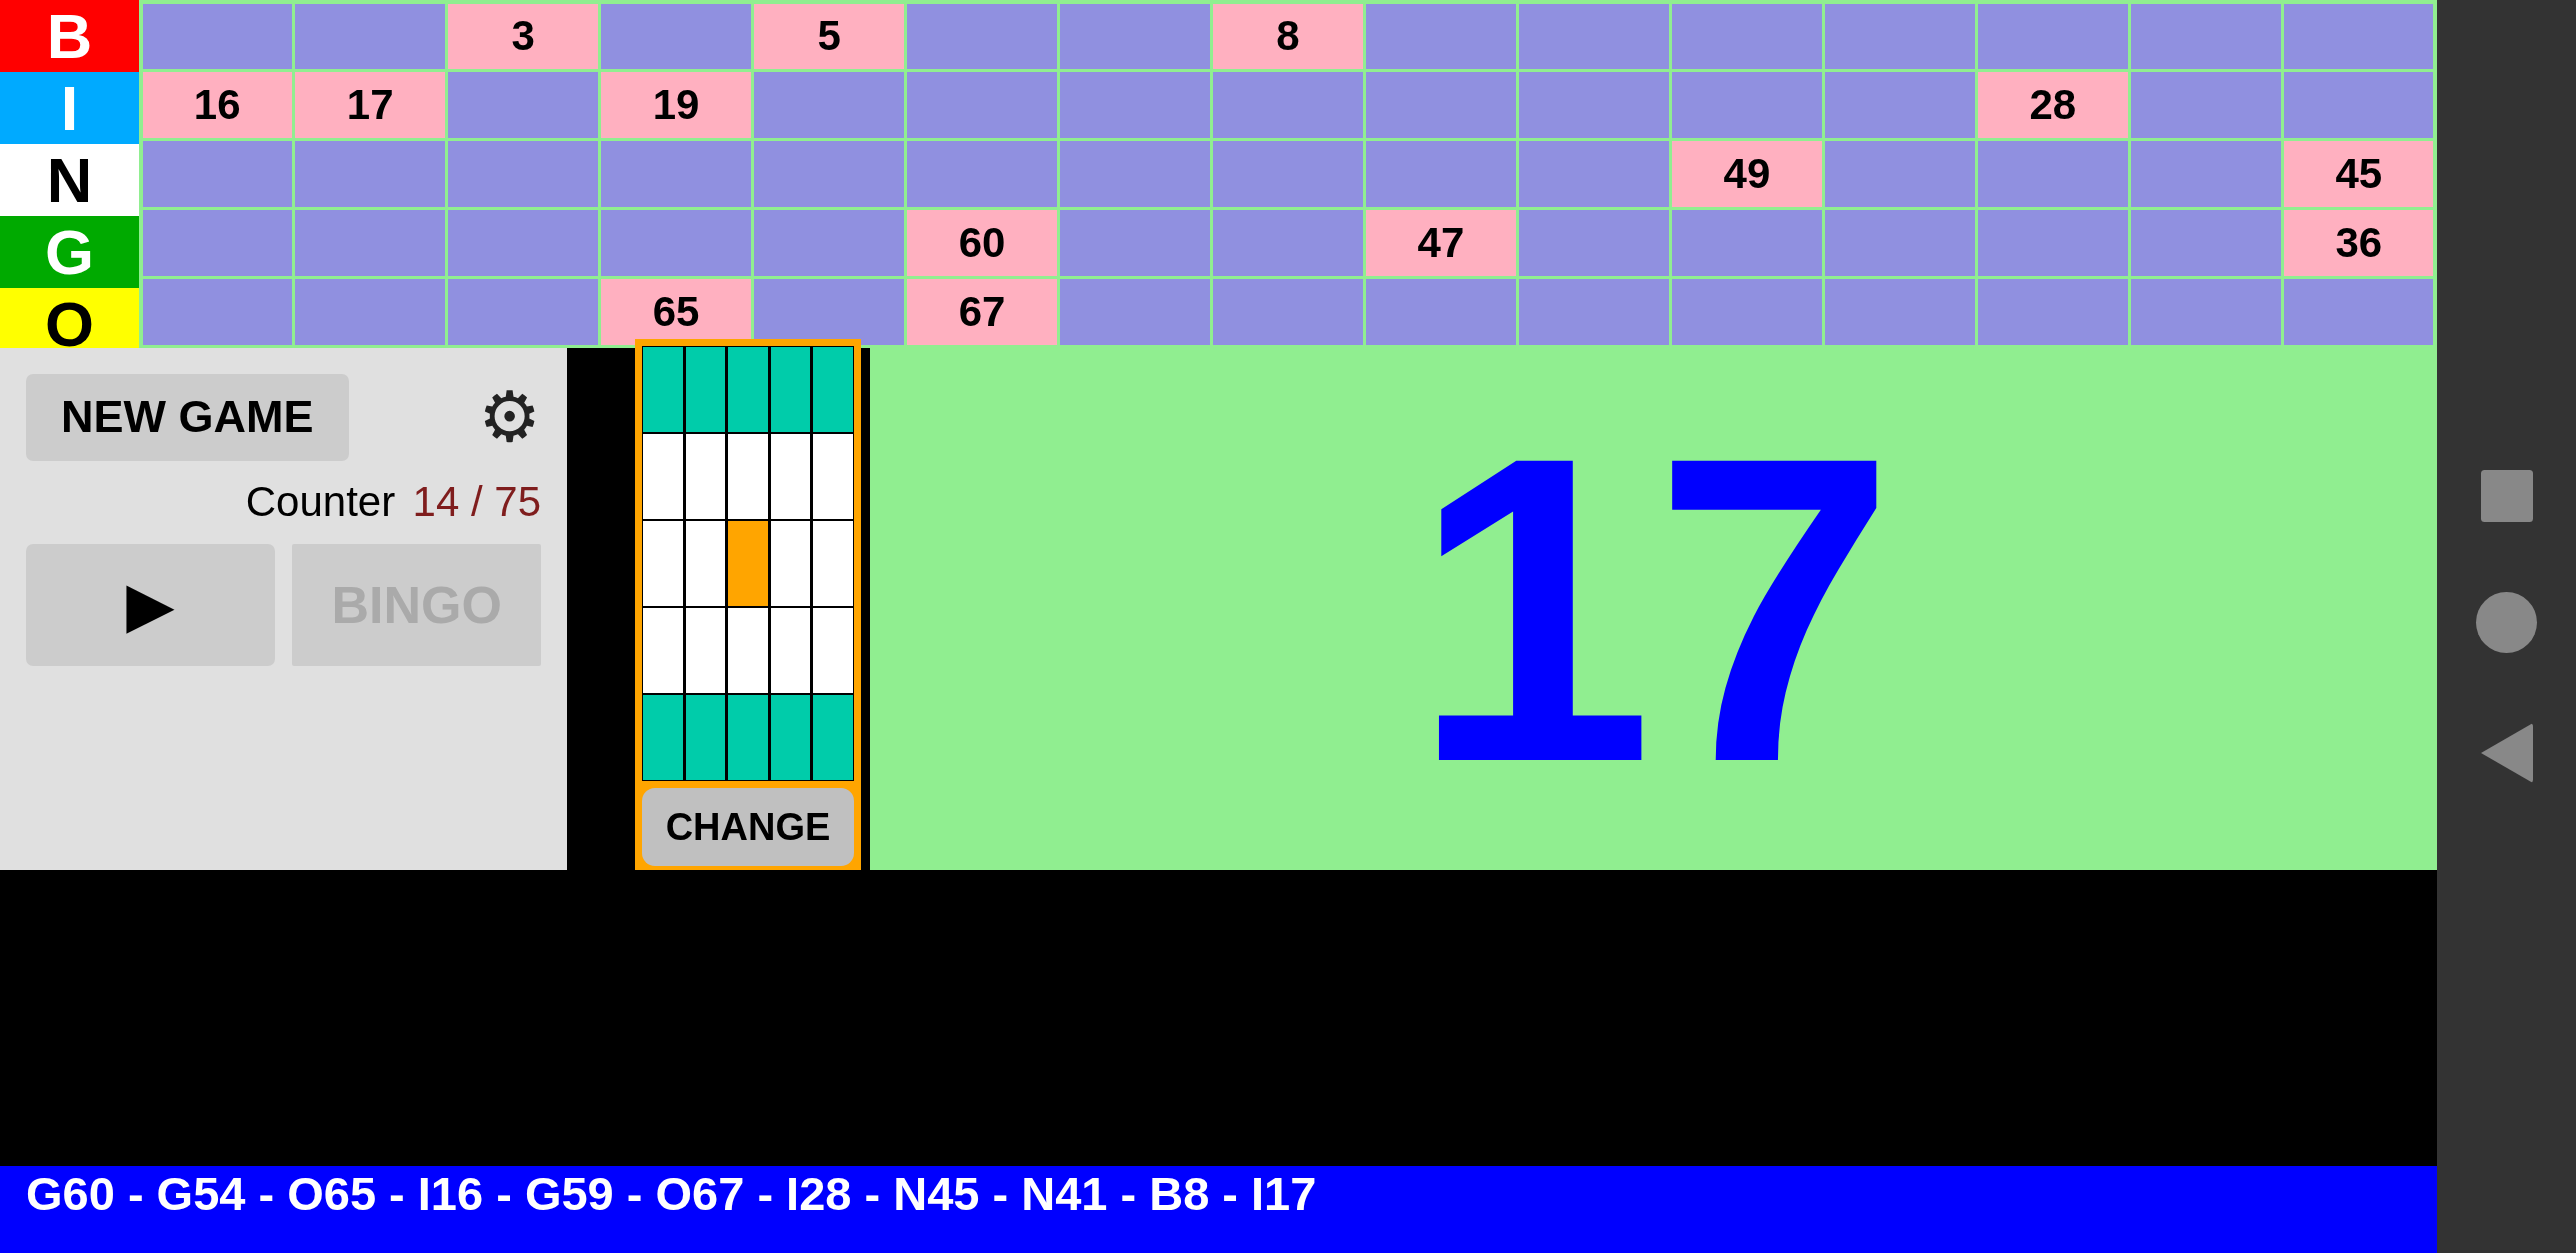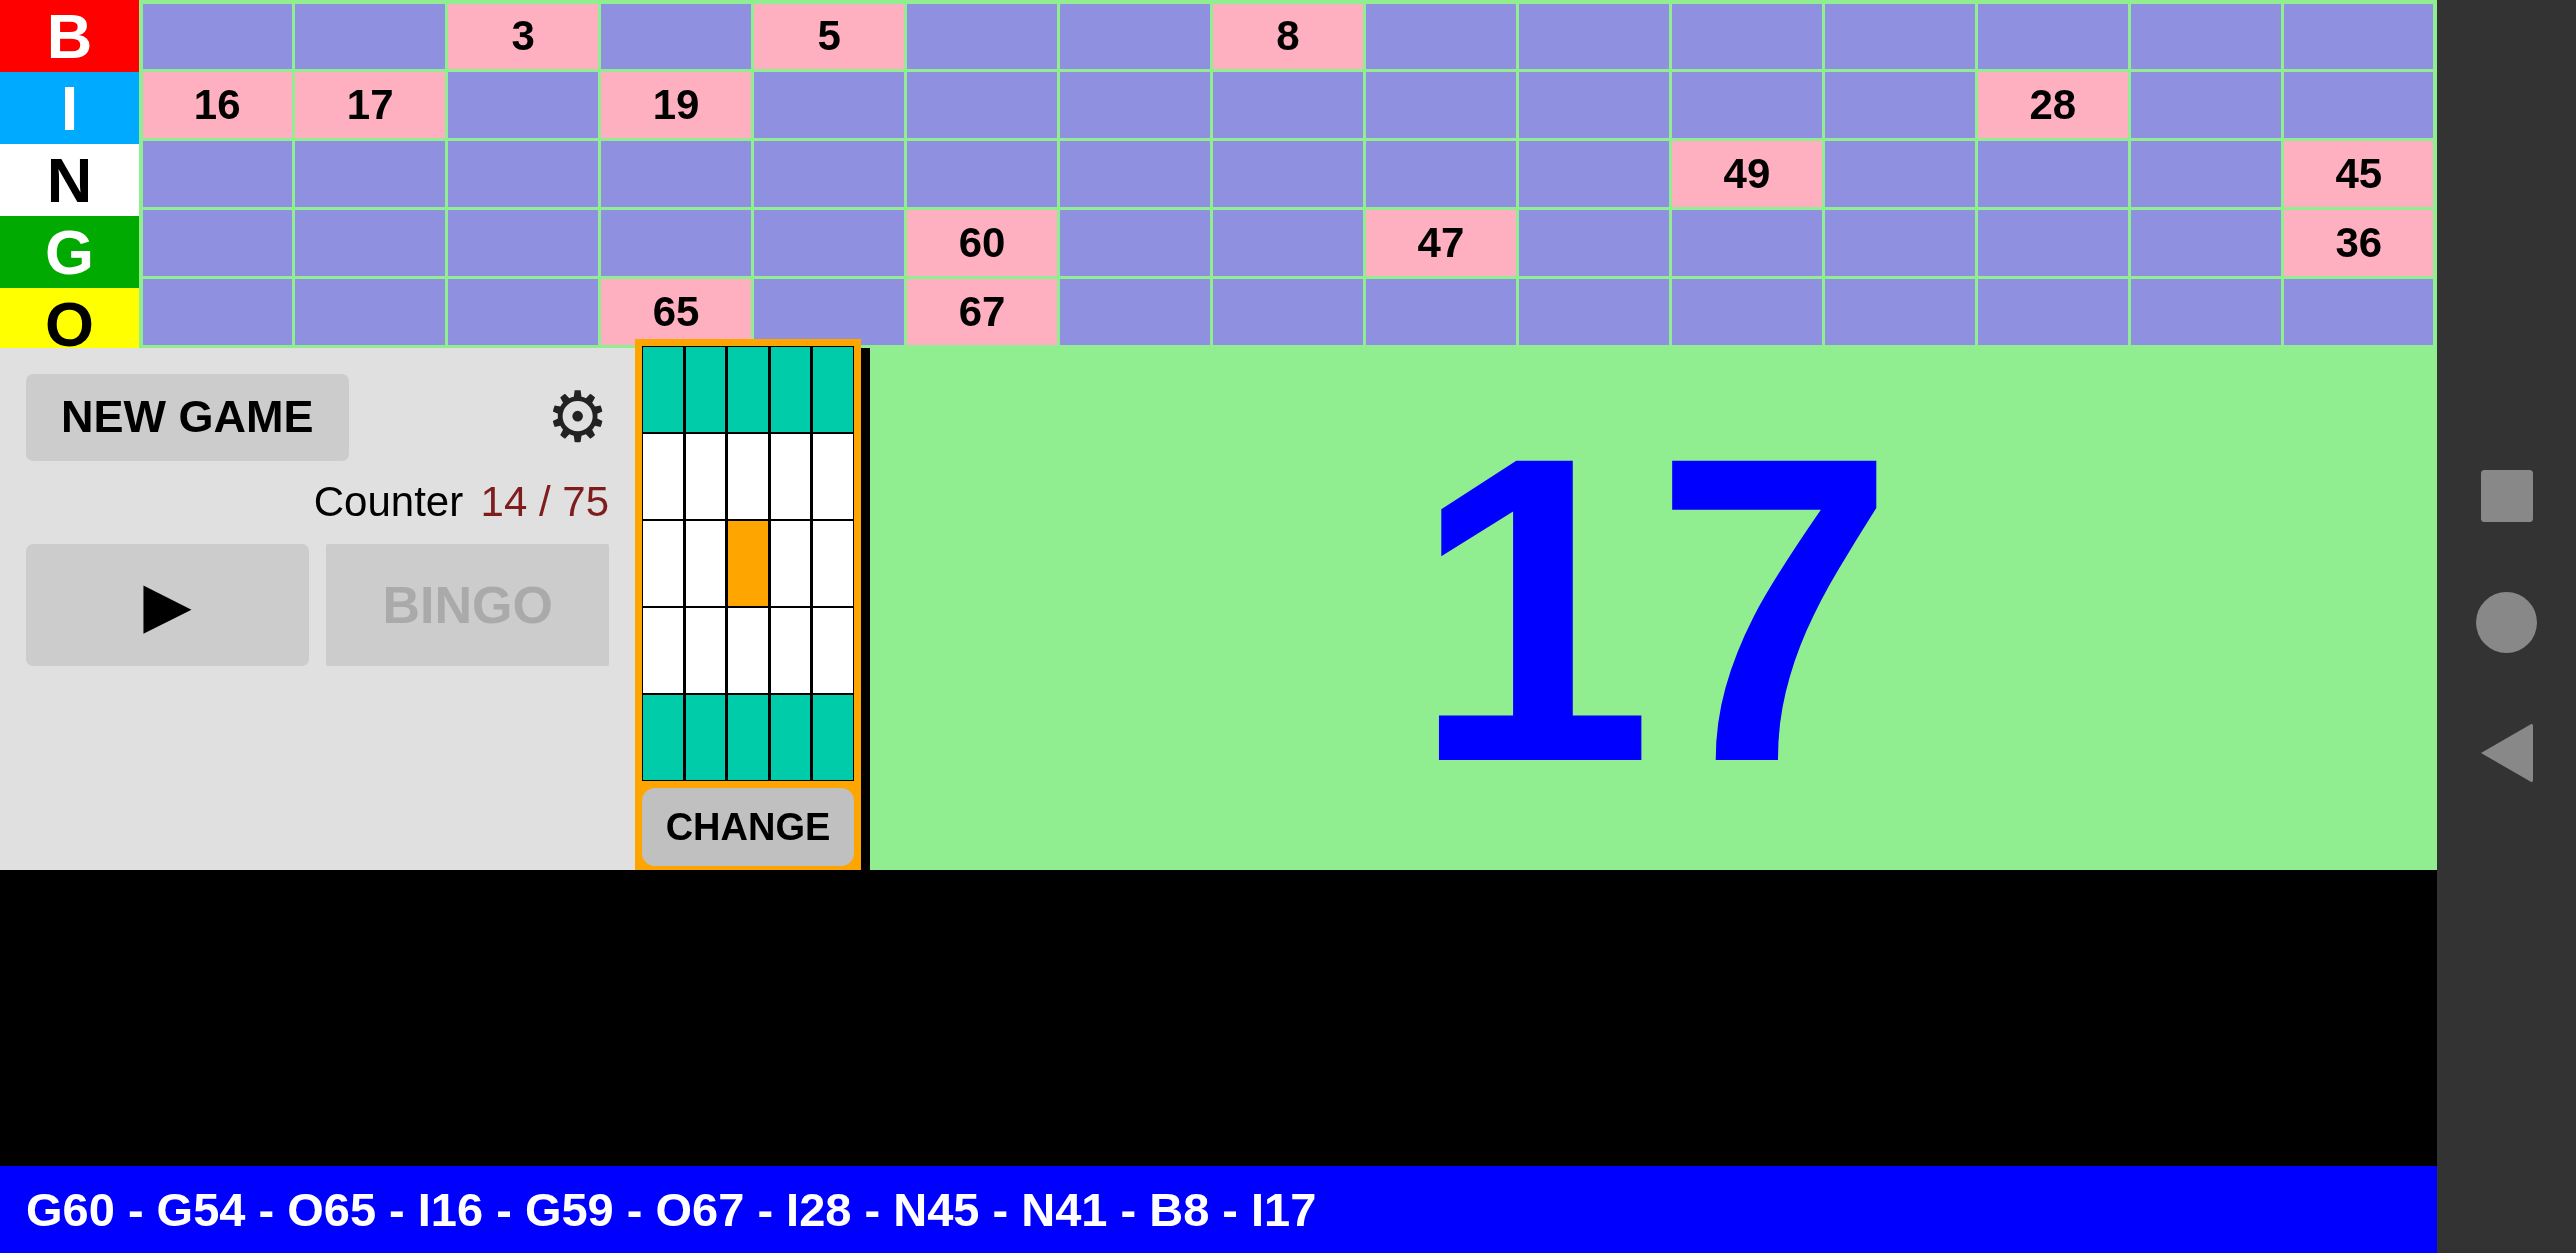--- a/index.html
+++ b/index.html
@@ -75,21 +75,21 @@
 
     .grid-cell.pink {
       background: #ffb0c0;
     }
 
     
     #control-area {
       position: absolute;
       top: 348px;
       left: 0;
-      width: 635px;
+      width: 567px;
       height: 522px;
       background: #e0e0e0;
       padding: 26px;
       display: flex;
       flex-direction: column;
       gap: 17.4px;
     }
 
     #top-controls {
       display: flex;
@@ -228,21 +228,21 @@
 
     
     #ticker {
       position: absolute;
       bottom: 0;
       left: 0;
       right: 139px;
       height: 87px;
       background: #0000ff;
       display: flex;
-      align-items: center;
+      align-items: flex-start;
       padding: 0 26px;
     }
 
     #ticker-text {
       font-size: 47px;
       font-weight: bold;
       color: #ffffff;
       white-space: nowrap;
     }
 

